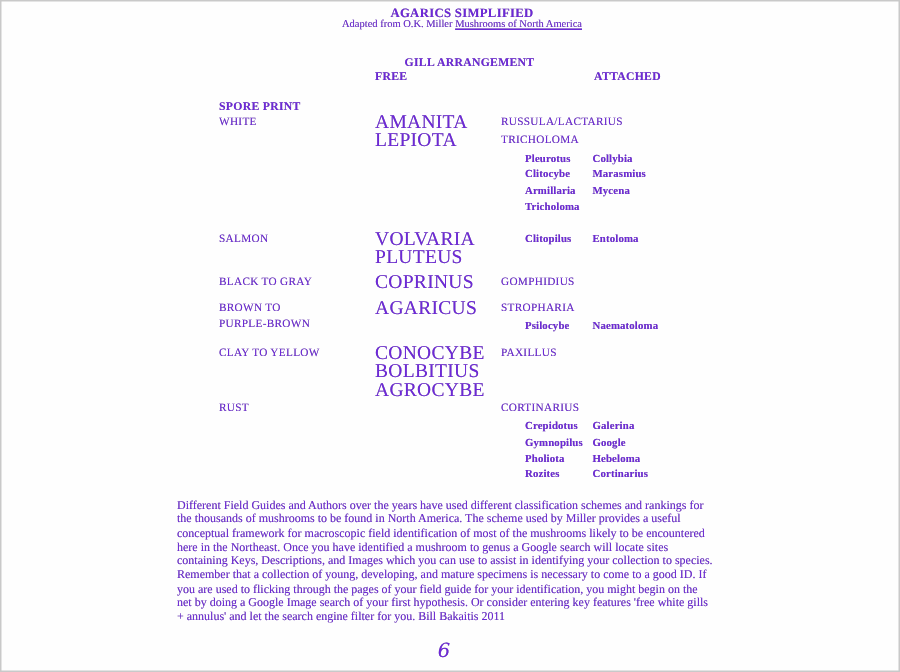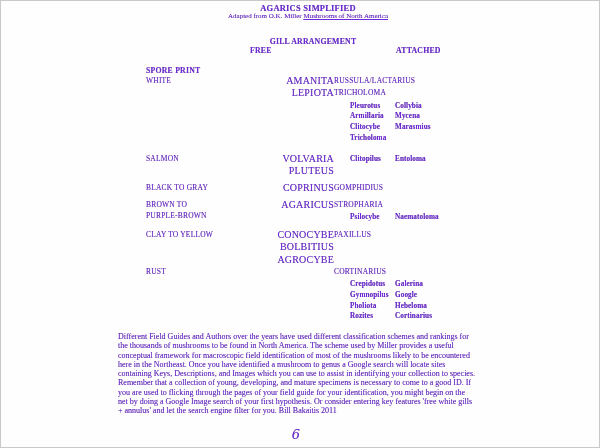--- a/index.html
+++ b/index.html
@@ -32,21 +32,21 @@
   }
   .col-head{
     top:45px;
     font-weight:bold;font-size:7.8px;letter-spacing:.2px;
   }
   .col-head.spore{left:145px;margin-top:20px;}
   .col-head.free{left:249px;}
   .col-head.attached{left:352px;margin-left:43px;}
   .trow{position:absolute;left:0;right:0;}
   .c1{position:absolute;left:145px;width:98px;font-size:7.5px;line-height:11px;letter-spacing:.2px;}
-  .c2{position:absolute;left:249px;width:84px;font-size:10px;line-height:12.4px;letter-spacing:.2px;text-align:right;}
+  .c2{position:absolute;left:249px;width:84px;font-size:13px;line-height:12.4px;letter-spacing:.2px;}
   .c3{position:absolute;left:333px;width:170px;font-size:7.5px;line-height:12.4px;letter-spacing:.2px;}
   .pairs{margin-left:16px;font-size:7.2px;line-height:10.6px;letter-spacing:.1px;margin-top:1px;font-weight:bold;}
   .pairs .pa{display:inline-block;width:45px;}
   .paragraph{
     top:331px;left:117px;width:358px;
     font-size:8px;line-height:9.25px;
     text-align:left;
   }
   .pagenum{
     top:426px;left:0;right:8px;
@@ -79,22 +79,22 @@
         <div>AMANITA</div>
         <div>LEPIOTA</div>
       </div>
     <div class="c3 ink">
       <div>
           <div>RUSSULA/LACTARIUS</div>
           <div>TRICHOLOMA</div>
         </div>
       <div class="pairs">
           <div><span class="pa">Pleurotus</span><span class="pb">Collybia</span></div>
+          <div><span class="pa">Clitocybe</span><span class="pb">Marasmius</span></div>
           <div><span class="pa">Armillaria</span><span class="pb">Mycena</span></div>
-          <div><span class="pa">Clitocybe</span><span class="pb">Marasmius</span></div>
           <div><span class="pa">Tricholoma</span><span class="pb"></span></div>
         </div>
     </div>
   </div>
 
   <div class="trow" style="top:152px">
     <div class="c1 ink">
         <div>SALMON</div>
       </div>
     <div class="c2 ink">

